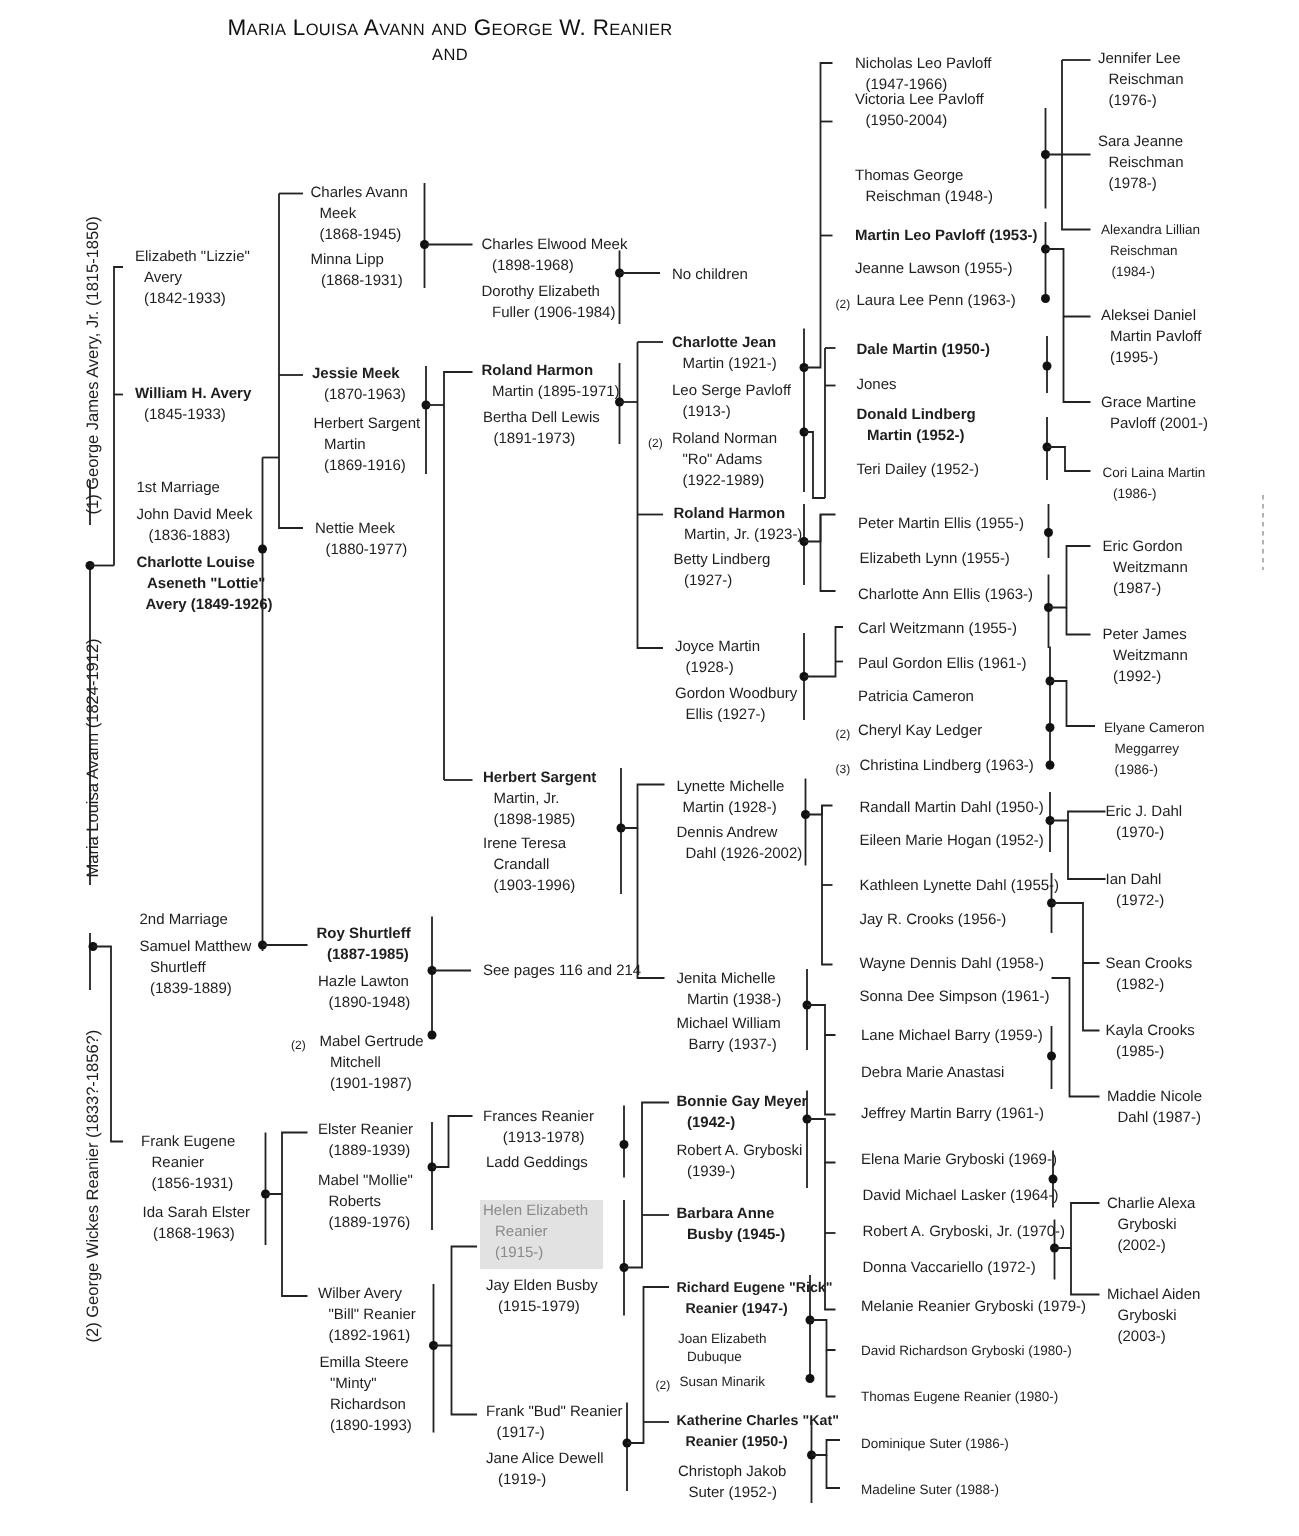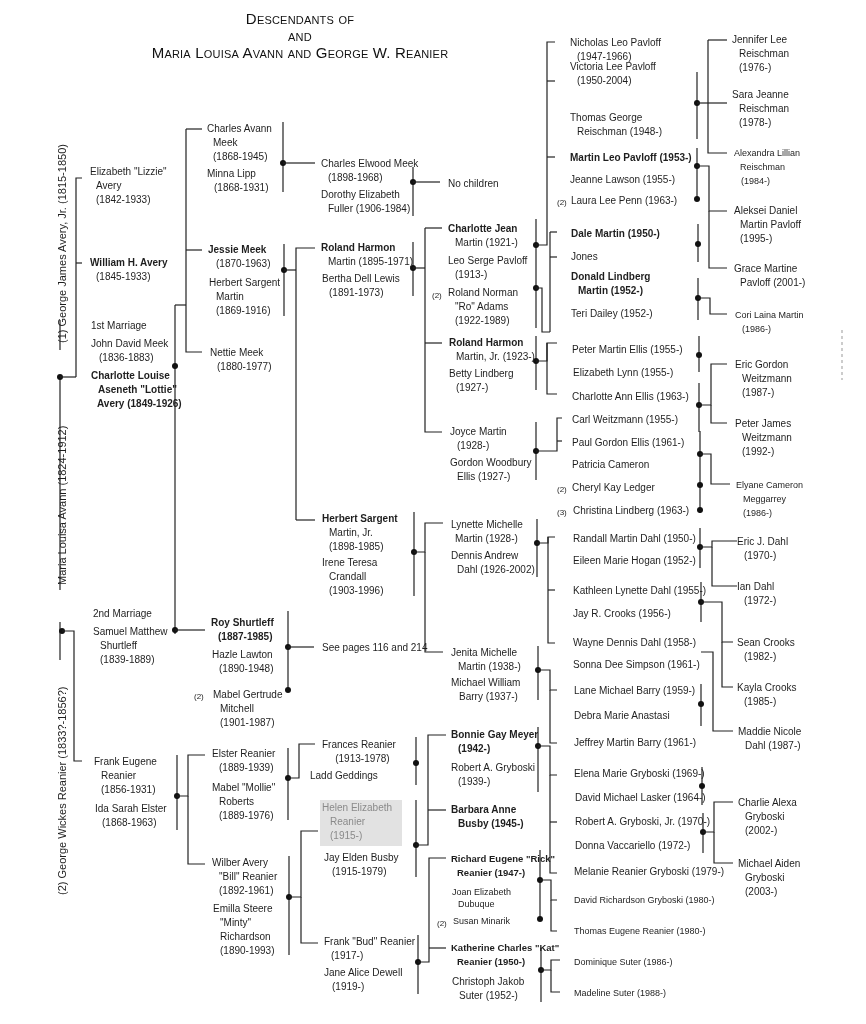--- a/index.html
+++ b/index.html
@@ -17,23 +17,22 @@
           transform:rotate(-90deg); color:#1e1e1e; }
   svg.lines { position:absolute; left:0; top:0; }
   svg.lines line, svg.lines polyline { stroke:#222; stroke-width:1.2; fill:none; }
   .dot { fill:#111; }
   .faint { stroke:#999 !important; stroke-width:1 !important; stroke-dasharray:3 3; }
 </style>
 </head>
 <body>
 
 <div class="title" style="top:10px;left:100px;width:400px;">
-  <div>Descendants of</div>
+  <div>Maria Louisa Avann and George W. Reanier</div>
   <div>and</div>
-  <div>Maria Louisa Avann and George W. Reanier</div>
 </div>
 
 <svg class="lines" width="866" height="1024">
 
   <line x1="60" y1="320" x2="60" y2="350"></line>
   <line x1="60" y1="378" x2="60" y2="590"></line>
   <line x1="60" y1="622" x2="60" y2="660"></line>
   <circle class="dot" cx="60" cy="377" r="3"></circle>
   <circle class="dot" cx="62" cy="631" r="3"></circle>
   <polyline points="60,377 76,377"></polyline>
@@ -333,21 +332,21 @@
 <div class="t" style="left:322px;top:556px;">
   <span>Irene Teresa</span>
   <span class="ind" style="padding-left:7px">Crandall</span>
   <span class="ind" style="padding-left:7px">(1903-1996)</span>
 </div>
 <div class="t" style="left:322px;top:641px;">See pages 116 and 214</div>
 <div class="t" style="left:322px;top:738px;text-align:center;">
   <span>Frances Reanier</span>
   <span class="ind" style="padding-left:7px">(1913-1978)</span>
 </div>
-<div class="t" style="left:310px;top:769px;">Ladd Geddings</div>
+<div class="t" style="left:324px;top:769px;">Ladd Geddings</div>
 <div class="t hl" style="left:320px;top:800px;padding:1px 10px 3px 2px;">
   <span>Helen Elizabeth</span>
   <span class="ind" style="padding-left:8px">Reanier</span>
   <span class="ind" style="padding-left:8px">(1915-)</span>
 </div>
 <div class="t" style="left:324px;top:851px;">
   <span>Jay Elden Busby</span>
   <span class="ind" style="padding-left:8px">(1915-1979)</span>
 </div>
 <div class="t" style="left:324px;top:935px;">

